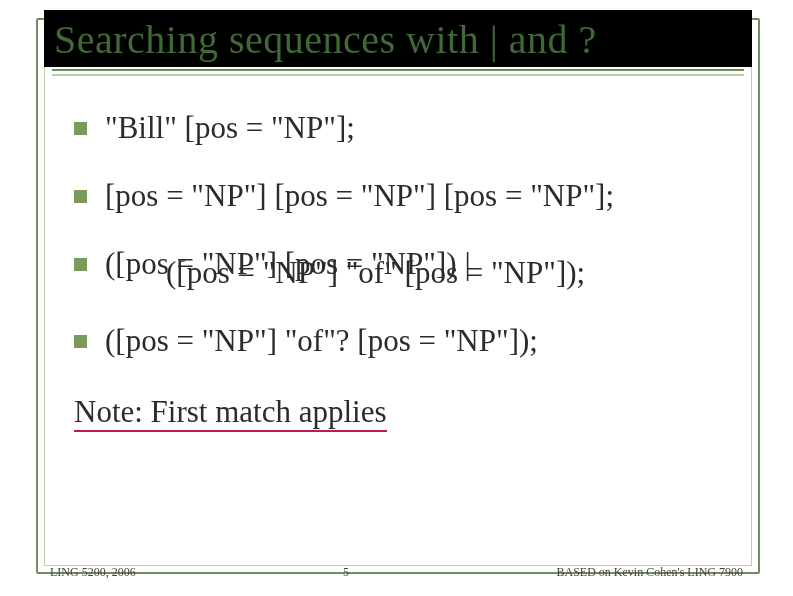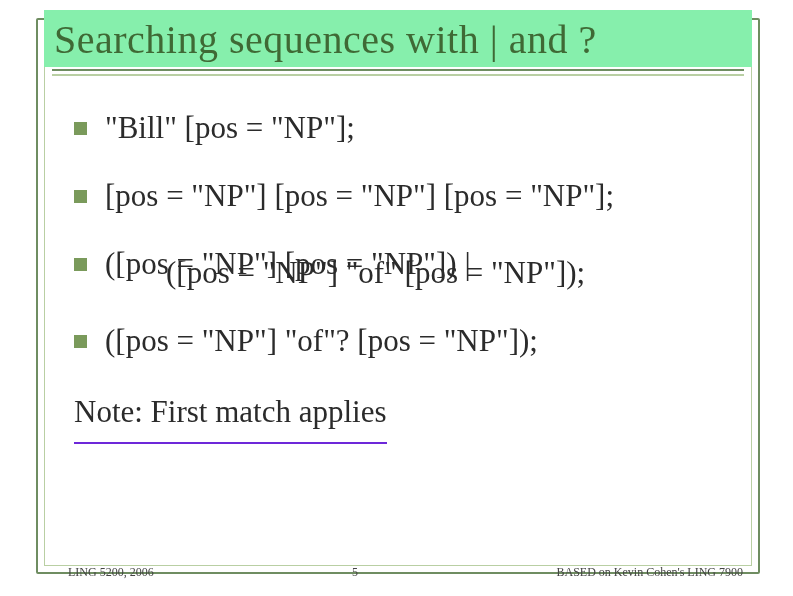--- a/index.html
+++ b/index.html
@@ -27,21 +27,21 @@
     left: 6px;
     top: 6px;
     right: 6px;
     bottom: 6px;
     border: 1.5px solid #b9cfa3;
     pointer-events: none;
   }
   .title {
     position: relative;
     margin: 0 6px;
-    background: #86efac;
+    background: #000000;
     padding: 6px 6px 4px 10px;
     margin-top: -10px;
     font-size: 40px;
     color: #3f6935;
     letter-spacing: 0.5px;
   }
   .title-underline {
     margin: 2px 14px 0 14px;
     height: 14px;
     position: relative;
@@ -81,29 +81,29 @@
   .indent {
     padding-left: 92px;
     font-size: 31px;
     line-height: 1.22;
     margin-top: -28px;
     margin-bottom: 30px;
   }
   .note {
     font-size: 31px;
     margin: 4px 0 0 36px;
-    border-bottom: 2px solid #6d28d9;
+    border-bottom: 2px solid #be185d;
     display: inline-block;
-    padding-bottom: 12px;
+    padding-bottom: 0;
   }
 
   .footer {
     position: absolute;
     bottom: 16px;
-    left: 68px;
+    left: 50px;
     right: 50px;
     display: flex;
     justify-content: space-between;
     align-items: center;
     font-size: 12px;
     color: #444;
   }
   .footer .center { font-size: 12px; }
 </style>
 </head>

